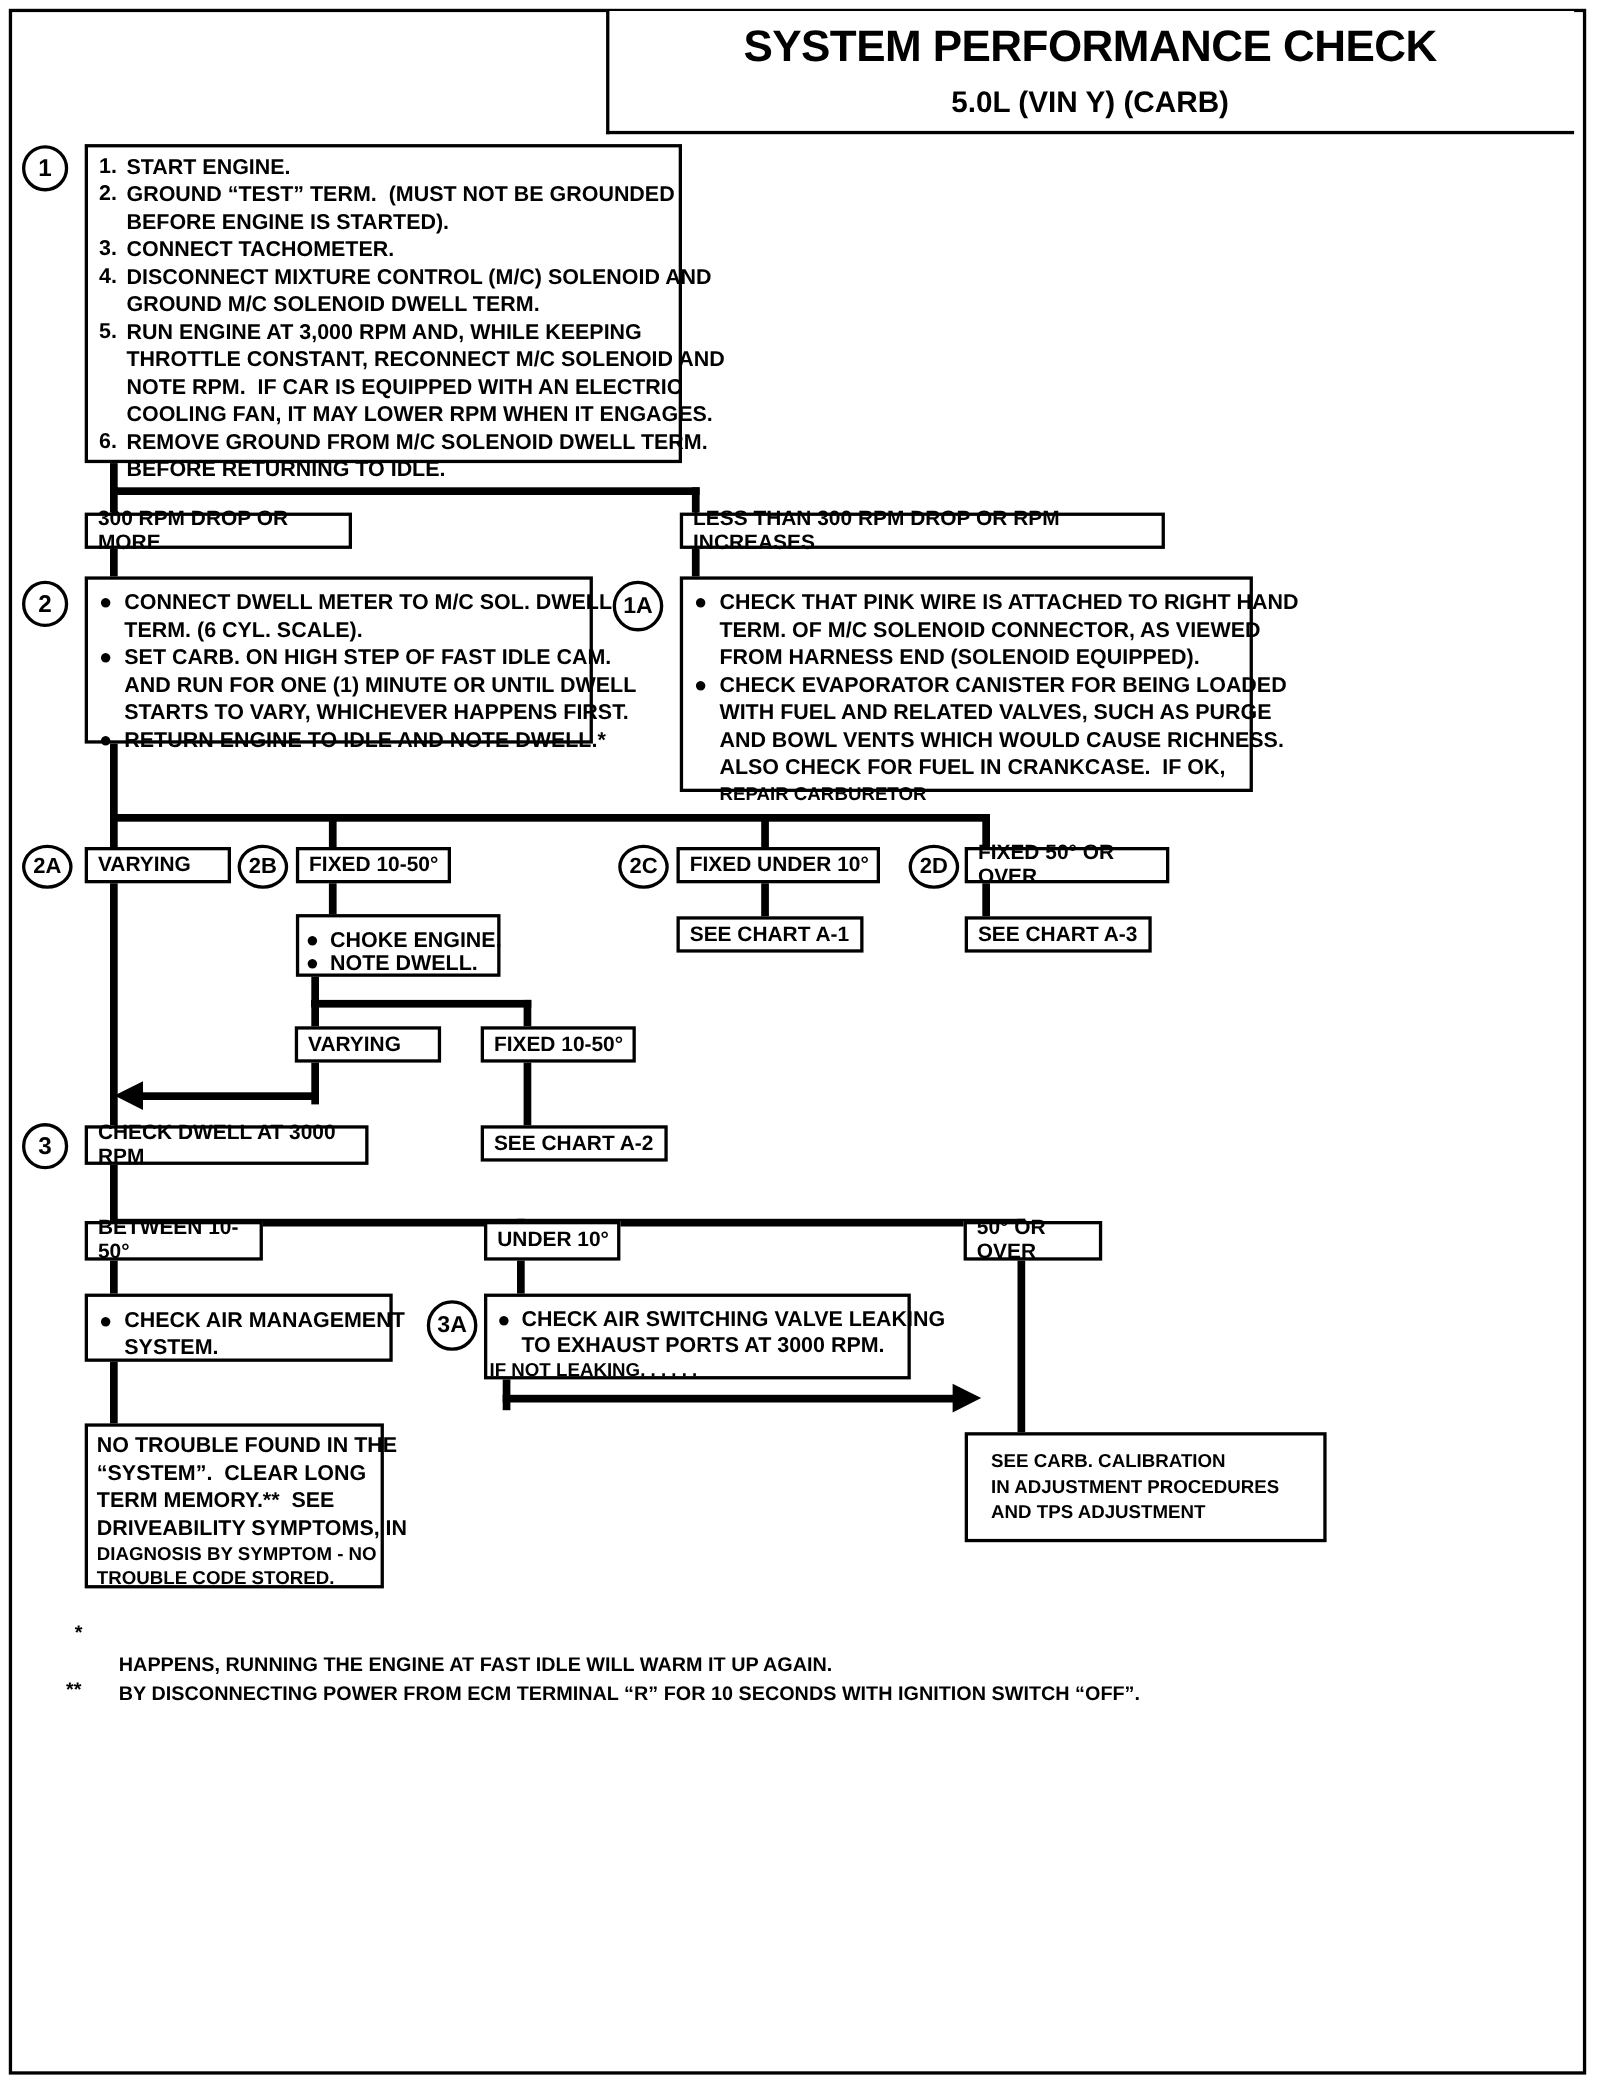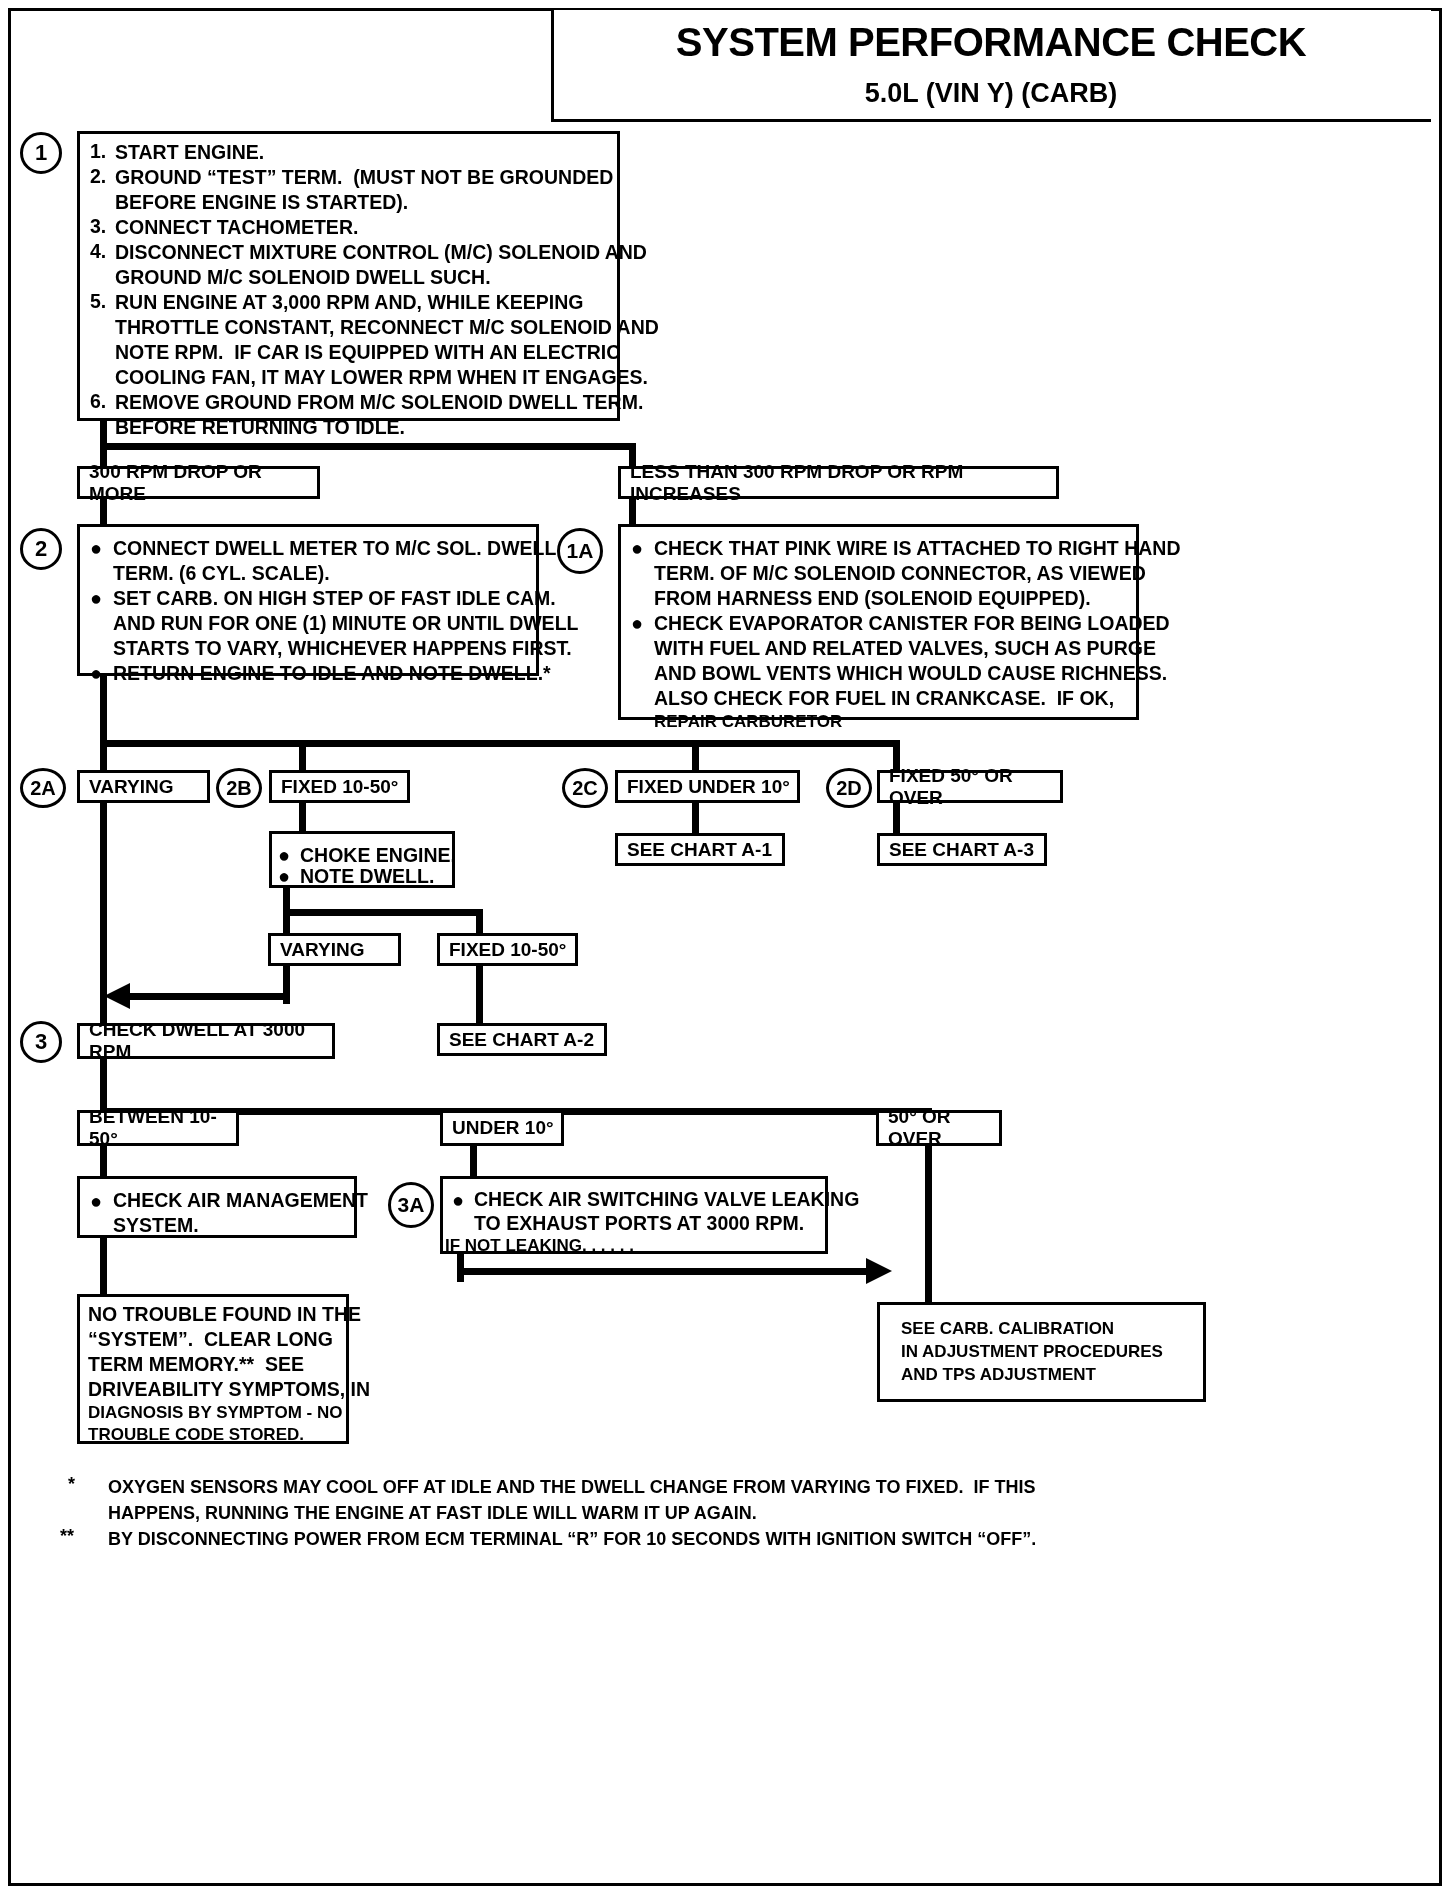--- a/index.html
+++ b/index.html
@@ -55,21 +55,21 @@
 
   <div class="num" style="left:90px;top:165px;">2.</div>
   <div class="bodytxt" style="left:115px;top:165px;">GROUND “TEST” TERM.  (MUST NOT BE GROUNDED</div>
   <div class="bodytxt" style="left:115px;top:190px;">BEFORE ENGINE IS STARTED).</div>
 
   <div class="num" style="left:90px;top:215px;">3.</div>
   <div class="bodytxt" style="left:115px;top:215px;">CONNECT TACHOMETER.</div>
 
   <div class="num" style="left:90px;top:240px;">4.</div>
   <div class="bodytxt" style="left:115px;top:240px;">DISCONNECT MIXTURE CONTROL (M/C) SOLENOID AND</div>
-  <div class="bodytxt" style="left:115px;top:265px;">GROUND M/C SOLENOID DWELL SUCH.</div>
+  <div class="bodytxt" style="left:115px;top:265px;">GROUND M/C SOLENOID DWELL TERM.</div>
 
   <div class="num" style="left:90px;top:290px;">5.</div>
   <div class="bodytxt" style="left:115px;top:290px;">RUN ENGINE AT 3,000 RPM AND, WHILE KEEPING</div>
   <div class="bodytxt" style="left:115px;top:315px;">THROTTLE CONSTANT, RECONNECT M/C SOLENOID AND</div>
   <div class="bodytxt" style="left:115px;top:340px;">NOTE RPM.  IF CAR IS EQUIPPED WITH AN ELECTRIC</div>
   <div class="bodytxt" style="left:115px;top:365px;">COOLING FAN, IT MAY LOWER RPM WHEN IT ENGAGES.</div>
 
   <div class="num" style="left:90px;top:390px;">6.</div>
   <div class="bodytxt" style="left:115px;top:390px;">REMOVE GROUND FROM M/C SOLENOID DWELL TERM.</div>
   <div class="bodytxt" style="left:115px;top:415px;">BEFORE RETURNING TO IDLE.</div>
@@ -254,18 +254,17 @@
   <div class="bodytxt" style="left:88px;top:1377px;">DRIVEABILITY SYMPTOMS, IN</div>
   <div class="smalltxt" style="left:88px;top:1401px;">DIAGNOSIS BY SYMPTOM - NO</div>
   <div class="smalltxt" style="left:88px;top:1423px;">TROUBLE CODE STORED.</div>
 
   <div class="blk" style="left:877px;top:1302px;width:329px;height:100px;"></div>
   <div class="smalltxt" style="left:901px;top:1317px;">SEE CARB. CALIBRATION</div>
   <div class="smalltxt" style="left:901px;top:1340px;">IN ADJUSTMENT PROCEDURES</div>
   <div class="smalltxt" style="left:901px;top:1363px;">AND TPS ADJUSTMENT</div>
 
   <div class="footmark" style="left:68px;top:1474px;">*</div>
-  <div class="footnote" style="left:108px;top:1474px;">OXYGEN SENSORS MAY COOL OFF AT IDLE AND THE DWELL CHANGE FROM VARYING TO FIXED.  IF THIS</div>
   <div class="footnote" style="left:108px;top:1500px;">HAPPENS, RUNNING THE ENGINE AT FAST IDLE WILL WARM IT UP AGAIN.</div>
 
   <div class="footmark" style="left:60px;top:1526px;">**</div>
   <div class="footnote" style="left:108px;top:1526px;">BY DISCONNECTING POWER FROM ECM TERMINAL “R” FOR 10 SECONDS WITH IGNITION SWITCH “OFF”.</div>
 </div>
 
 </body></html>

